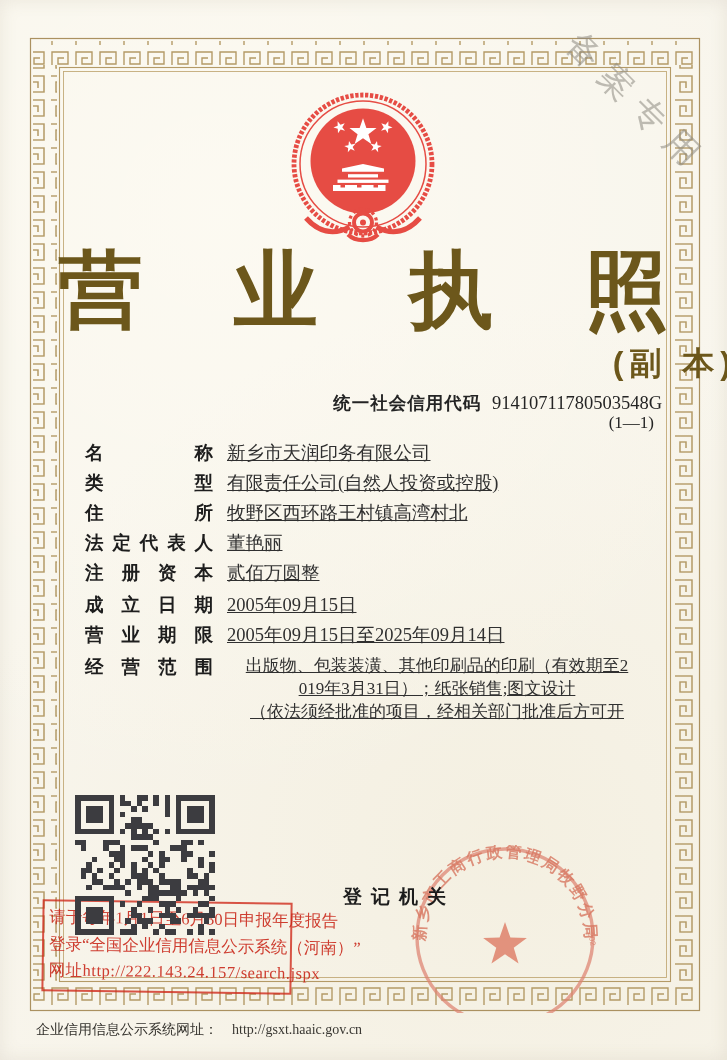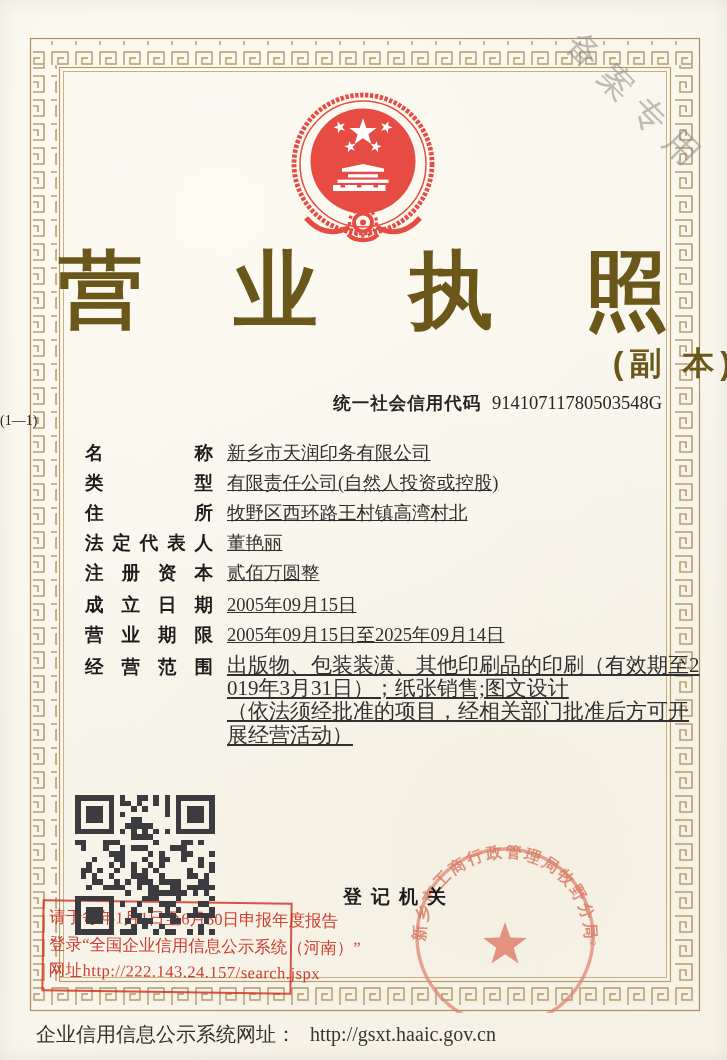--- a/index.html
+++ b/index.html
@@ -37,38 +37,38 @@
   }
 
   .code-row {
     position:absolute; left:0; top:391px; width:662px; z-index:2;
     text-align:right; font-size:17.5px; color:#242424; white-space:nowrap;
   }
   .code-row .lbl { font-weight:700; letter-spacing:1px; }
   .code-row .val { font-family:Liberation Serif, serif; font-size:18.5px; margin-left:6px; }
   .page-no {
     position:absolute; left:0; top:413px; width:654px; z-index:2;
-    text-align:left; font-size:14px; color:#242424;
+    text-align:right; font-size:17px; color:#242424;
     font-family:"Liberation Serif", serif;
   }
 
   .fields { position:absolute; left:85px; top:440px; width:560px; z-index:2; }
   .row { position:absolute; left:0; width:560px; }
   .f-label {
     position:absolute; left:0; top:0; width:128px;
     font-weight:700; font-size:18.5px; color:#1d1d1d;
     display:flex; justify-content:space-between;
   }
   .f-value {
     position:absolute; left:142px; top:0; width:420px;
     font-family:"Liberation Serif", serif; font-size:18.5px; color:#303030;
     white-space:nowrap;
     text-decoration:underline;
   }
-  .scope-line { font-family:"Liberation Serif", serif; font-size:21px; color:#303030; line-height:23.2px; white-space:nowrap; }
+  .scope-line { font-family:"Liberation Serif", serif; font-size:17px; color:#303030; line-height:23.2px; white-space:nowrap;text-align:center; }
 
   .qr { position:absolute; left:75px; top:795px; z-index:4; }
 
   .stamp {
     position:absolute; left:42px; top:901px; width:250px; height:92px; z-index:3;
     border:2.5px solid rgba(208,42,28,.8);
     color:rgba(200,35,22,.88);
     transform:rotate(0.8deg);
     padding:3px 5px 0 5px;
     font-family:"Liberation Serif", serif;
@@ -82,21 +82,21 @@
   }
   .seal { position:absolute; left:398px; top:845px; z-index:2; }
   .date {
     position:absolute; left:420px; top:941px; width:230px; z-index:4;
     font-family:"Liberation Serif", serif; font-size:20px; color:#1c1c1c;
     text-align:center; white-space:nowrap;
   }
 
   .footer-left {
     position:absolute; left:36px; top:1021px; z-index:2;
-    font-size:20px; color:#33312c; white-space:nowrap;
+    font-size:14px; color:#33312c; white-space:nowrap;
   }
   .footer-left .url { font-family:"Liberation Serif", serif; margin-left:14px; color:#3a3833; }
   .footer-right {
     position:absolute; right:30px; top:1020px; z-index:2;
     font-family:"Liberation Serif", serif; font-weight:700;
     font-size:15.5px; color:#262420; white-space:nowrap; letter-spacing:0.5px;
   }
 </style>
 </head>
 <body>
@@ -219,21 +219,20 @@
       <div class="f-label">
           <span>经</span>
           <span>营</span>
           <span>范</span>
           <span>围</span>
         </div>
       <div class="f-value" style="white-space:normal">
         <div class="scope-line">出版物、包装装潢、其他印刷品的印刷（有效期至2</div>
         <div class="scope-line">019年3月31日）；纸张销售;图文设计</div>
         <div class="scope-line">（依法须经批准的项目，经相关部门批准后方可开</div>
-        <div class="scope-line">展经营活动）</div>
       </div>
     </div>
   </div>
 
   <div class="stamp">
     <div>请于每年1月1日至6月30日申报年度报告</div>
     <div>登录“全国企业信用信息公示系统（河南）”</div>
     <div class="s-url">网址http://222.143.24.157/search.jspx</div>
   </div>
 

